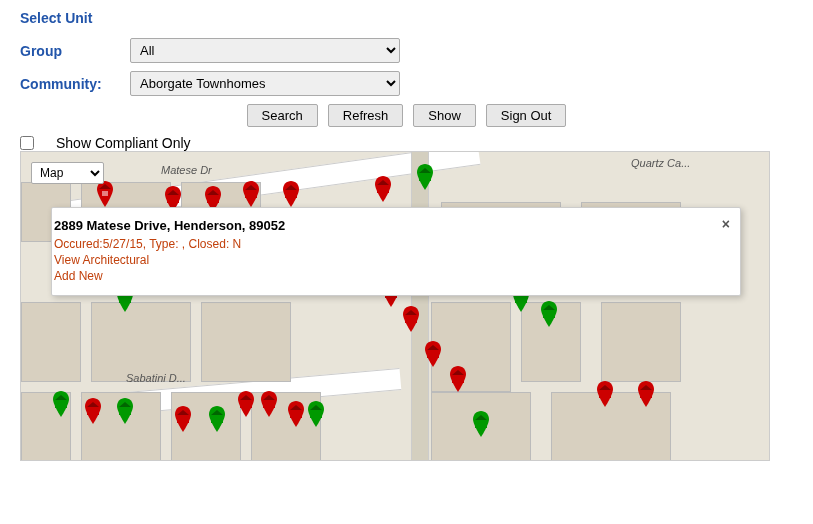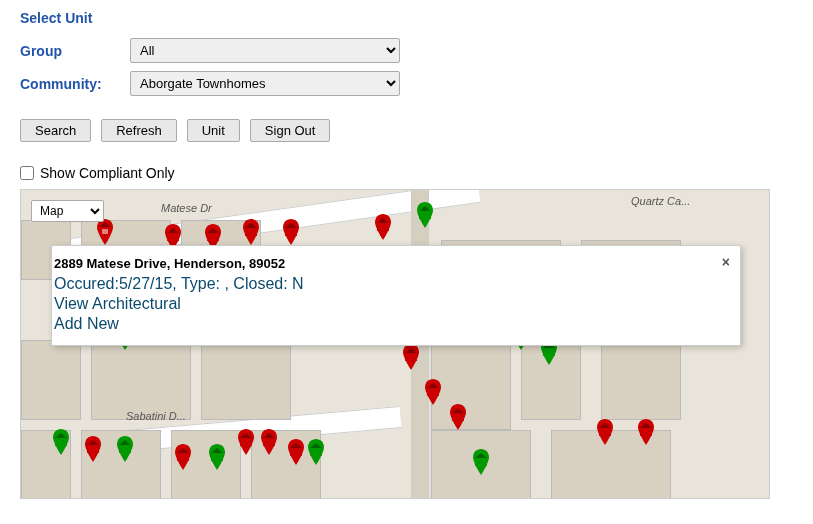--- a/index.html
+++ b/index.html
@@ -37,35 +37,35 @@
     .form-select {
       width: 270px;
       padding: 3px 5px;
       font-size: 13px;
       border: 1px solid #aaa;
       border-radius: 2px;
     }
     .toolbar {
       display: flex;
       gap: 10px;
-      margin: 23px 0;
+      margin: 8px 0;
+      justify-content: center;
     }
     .toolbar-btn {
       padding: 3px 14px;
       font-size: 13px;
       border: 1px solid #aaa;
       background: #e8e8e8;
       cursor: pointer;
       border-radius: 2px;
     }
     .compliant-row {
       display: flex;
       align-items: center;
-      gap: 6px;
-      margin-bottom: 8px;
+      gap: 22px;
       font-size: 14px;
     }
     .compliant-row input[type="checkbox"] {
       width: 14px;
       height: 14px;
     }
     .map-container {
       position: relative;
       width: 750px;
       height: 310px;
@@ -139,23 +139,23 @@
       z-index: 20;
       box-shadow: 2px 2px 6px rgba(0,0,0,0.2);
     }
     .popup-address {
       font-size: 13px;
       font-weight: bold;
       color: #000;
       margin-bottom: 4px;
     }
     .popup-link {
-      color: #0c4a6e;
+      color: #c2410c;
       text-decoration: none;
-      font-size: 16px;
+      font-size: 12px;
       display: block;
       margin-bottom: 2px;
     }
     .popup-close {
       position: absolute;
       top: 8px; right: 10px;
       cursor: pointer;
       font-size: 14px;
       color: #555;
       font-weight: bold;
@@ -199,21 +199,21 @@
     <div class="form-label">Community:</div>
     <select class="form-select">
       <option>Aborgate Townhomes</option>
       <option>Other Community</option>
     </select>
   </div>
 
   <div class="toolbar">
     <button class="toolbar-btn">Search</button>
     <button class="toolbar-btn">Refresh</button>
-    <button class="toolbar-btn">Unit</button>
+    <button class="toolbar-btn">Show</button>
     <button class="toolbar-btn">Sign Out</button>
   </div>
 
   <div class="compliant-row">
     <input type="checkbox" style="">
     <span>Show Compliant Only</span>
   </div>
 
   <div class="map-container">
     <div class="map-bg"></div>

